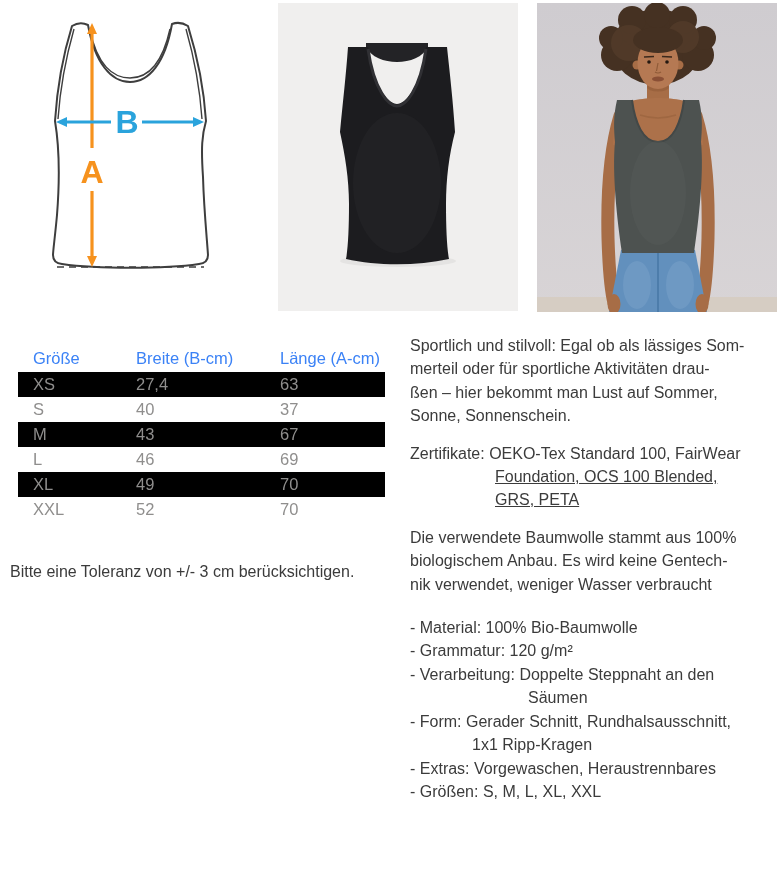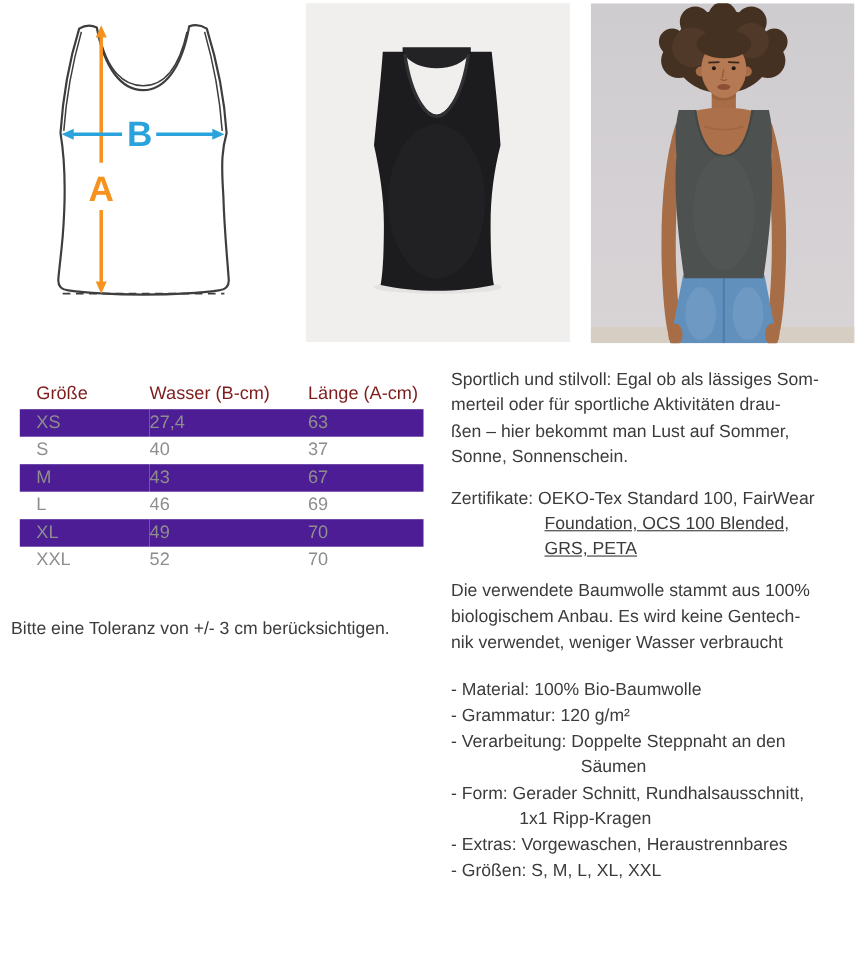--- a/index.html
+++ b/index.html
@@ -16,25 +16,25 @@
   
   .size-table{
     position:absolute;left:18px;top:345px;width:367px;
     border-collapse:collapse;table-layout:fixed;
     font-size:16.5px;
   }
   .size-table col.c1{width:118px;}
   .size-table col.c2{width:144px;}
   .size-table col.c3{width:105px;}
   .size-table th{
-    font-weight:normal;text-align:left;color:#7f1d1d;height:27px;padding:0;
+    font-weight:normal;text-align:left;color:#3b82f6;height:27px;padding:0;
   }
   .size-table td{color:#8f8e8d;height:25px;padding:0;}
   .size-table th:first-child,.size-table td:first-child{padding-left:15px;}
-  .size-table tr.shaded{background:#4c1d95;}
+  .size-table tr.shaded{background:#000000;}
 
   .tolerance-note{
     position:absolute;left:10px;top:563px;width:400px;text-align:left;
     font-size:16px;color:#3b3b3b;
   }
 
   
   .description{
     position:absolute;left:410px;top:334px;width:368px;
     font-size:16px;line-height:23.4px;color:#3b3b3b;
@@ -193,21 +193,21 @@
 
   <table class="size-table">
     <colgroup>
         <col class="c1">
         <col class="c2">
         <col class="c3">
       </colgroup>
     <thead>
       <tr>
         <th>Größe</th>
-        <th>Wasser (B-cm)</th>
+        <th>Breite (B-cm)</th>
         <th>Länge (A-cm)</th>
       </tr>
     </thead>
     <tbody>
       <tr class="shaded">
         <td>XS</td>
         <td>27,4</td>
         <td>63</td>
       </tr>
       <tr>

